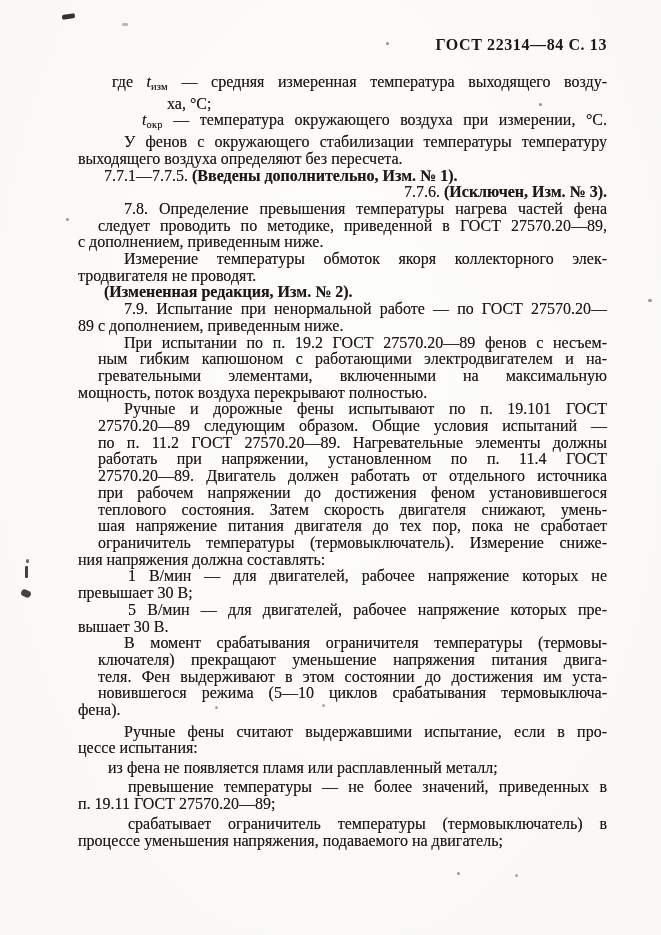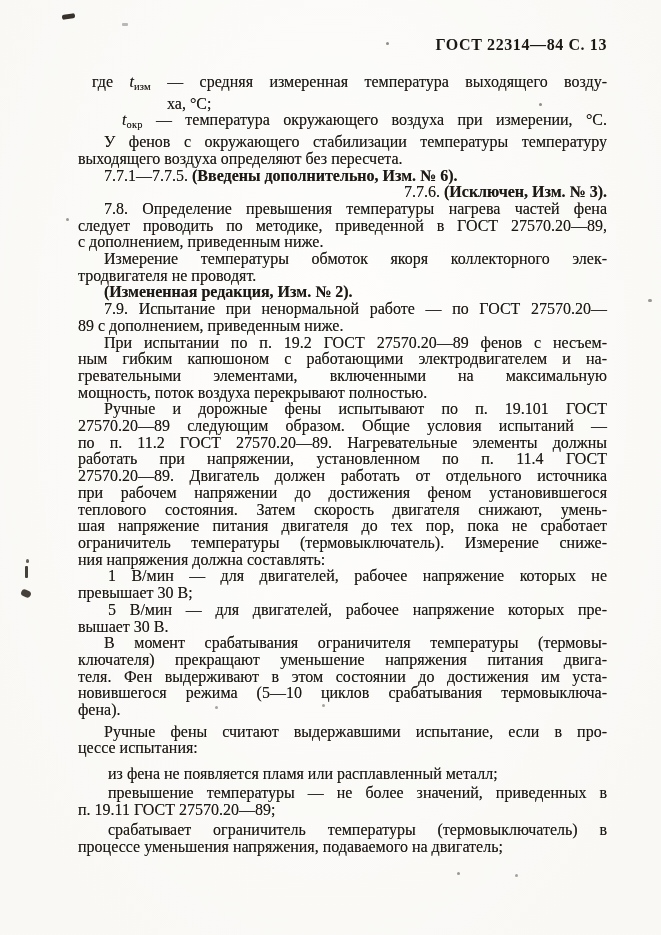--- a/index.html
+++ b/index.html
@@ -41,20 +41,21 @@
     line-height: 16.7px;
     color: #1d1915;
     text-shadow: 0 0 0.4px rgba(20,15,10,0.55);
   }
   .line {
     min-height: 16.7px;
   }
   .line.just {
     text-align: justify;
     text-align-last: justify;
+    margin-left: 20px;
   }
   .s-b { font-weight: bold; }
   .s-i { font-style: italic; }
   .s-sub {
     font-size: 10.5px;
     vertical-align: -3px;
     letter-spacing: 0.2px;
   }
   .speck {
     position: absolute;
@@ -65,21 +66,21 @@
 <body>
 
 <div class="page">
   <div class="page-header">ГОСТ 22314—84 С. 13</div>
   <div class="text-block">
       <div class="line just" style="padding-left: 14px;"><span>где </span><span class="s-i">t</span><span class="s-sub">изм</span><span> — средняя измеренная температура выходящего возду-</span></div>
       <div class="line" style="padding-left: 89px;"><span>ха, °С;</span></div>
       <div class="line just" style="padding-left: 44px;"><span class="s-i">t</span><span class="s-sub">окр</span><span> — температура окружающего воздуха при измерении, °С.</span></div>
       <div class="line just" style="padding-left: 26px;"><span>У фенов с окружающего стабилизации температуры температуру</span></div>
       <div class="line"><span>выходящего воздуха определяют без пересчета.</span></div>
-      <div class="line" style="padding-left: 26px;"><span>7.7.1—7.7.5. </span><span class="s-b">(Введены дополнительно, Изм. № 6).</span></div>
+      <div class="line" style="padding-left: 26px;"><span>7.7.1—7.7.5. </span><span class="s-b">(Введены дополнительно, Изм. № 1).</span></div>
       <div class="line" style="padding-left: 26px; text-align: right;"><span>7.7.6. </span><span class="s-b">(Исключен, Изм. № 3).</span></div>
       <div class="line just" style="padding-left: 26px;"><span>7.8. Определение превышения температуры нагрева частей фена</span></div>
       <div class="line just"><span>следует проводить по методике, приведенной в ГОСТ 27570.20—89,</span></div>
       <div class="line"><span>с дополнением, приведенным ниже.</span></div>
       <div class="line just" style="padding-left: 26px;"><span>Измерение температуры обмоток якоря коллекторного элек-</span></div>
       <div class="line"><span>тродвигателя не проводят.</span></div>
       <div class="line" style="padding-left: 26px;"><span class="s-b">(Измененная редакция, Изм. № 2).</span></div>
       <div class="line just" style="padding-left: 26px;"><span>7.9. Испытание при ненормальной работе — по ГОСТ 27570.20—</span></div>
       <div class="line"><span>89 с дополнением, приведенным ниже.</span></div>
       <div class="line just" style="padding-left: 26px;"><span>При испытании по п. 19.2 ГОСТ 27570.20—89 фенов с несъем-</span></div>
@@ -100,21 +101,21 @@
       <div class="line"><span>превышает 30 В;</span></div>
       <div class="line just" style="padding-left: 30px;"><span>5 В/мин — для двигателей, рабочее напряжение которых пре-</span></div>
       <div class="line"><span>вышает 30 В.</span></div>
       <div class="line just" style="padding-left: 26px;"><span>В момент срабатывания ограничителя температуры (термовы-</span></div>
       <div class="line just"><span>ключателя) прекращают уменьшение напряжения питания двига-</span></div>
       <div class="line just"><span>теля. Фен выдерживают в этом состоянии до достижения им уста-</span></div>
       <div class="line just"><span>новившегося режима (5—10 циклов срабатывания термовыключа-</span></div>
       <div class="line"><span>фена).</span></div>
       <div class="line just" style="padding-left: 26px; margin-top: 5px;"><span>Ручные фены считают выдержавшими испытание, если в про-</span></div>
       <div class="line"><span>цессе испытания:</span></div>
-      <div class="line" style="padding-left: 30px; margin-top: 9px;"><span>из фена не появляется пламя или расплавленный металл;</span></div>
+      <div class="line" style="padding-left: 30px; margin-top: 3px;"><span>из фена не появляется пламя или расплавленный металл;</span></div>
       <div class="line just" style="padding-left: 30px; margin-top: 2px;"><span>превышение температуры — не более значений, приведенных в</span></div>
       <div class="line"><span>п. 19.11 ГОСТ 27570.20—89;</span></div>
       <div class="line just" style="padding-left: 30px; margin-top: 4px;"><span>срабатывает ограничитель температуры (термовыключатель) в</span></div>
       <div class="line"><span>процессе уменьшения напряжения, подаваемого на двигатель;</span></div>
     </div>
   <div id="artifacts">
       <div class="speck" style="left: 62px; top: 14px; width: 13px; height: 5px; opacity: 0.92; border-radius: 2px; transform: rotate(-8deg);"></div>
       <div class="speck" style="left: 122px; top: 23px; width: 6px; height: 3px; opacity: 0.3; border-radius: 1px;"></div>
       <div class="speck" style="left: 386px; top: 42px; width: 3px; height: 3px; opacity: 0.5; border-radius: 2px;"></div>
       <div class="speck" style="left: 539px; top: 103px; width: 3px; height: 3px; opacity: 0.5; border-radius: 2px;"></div>

